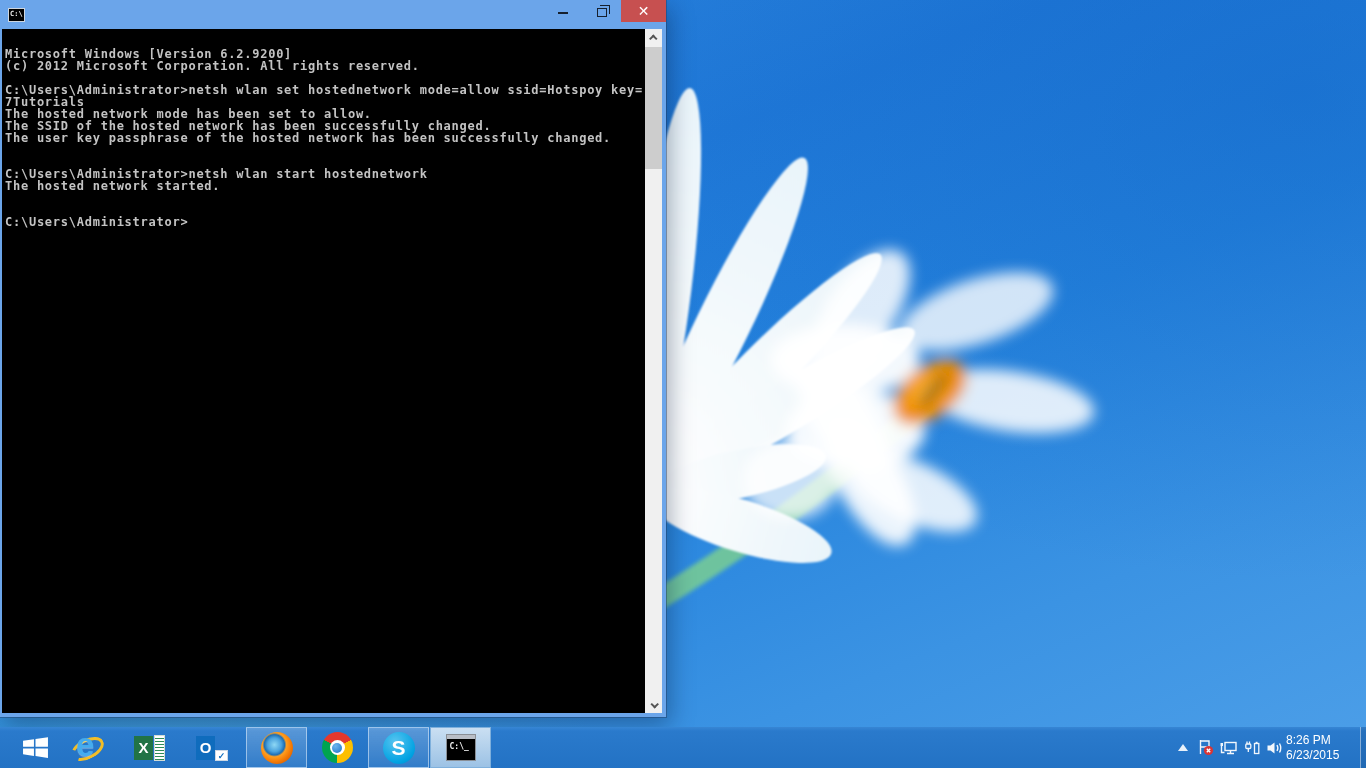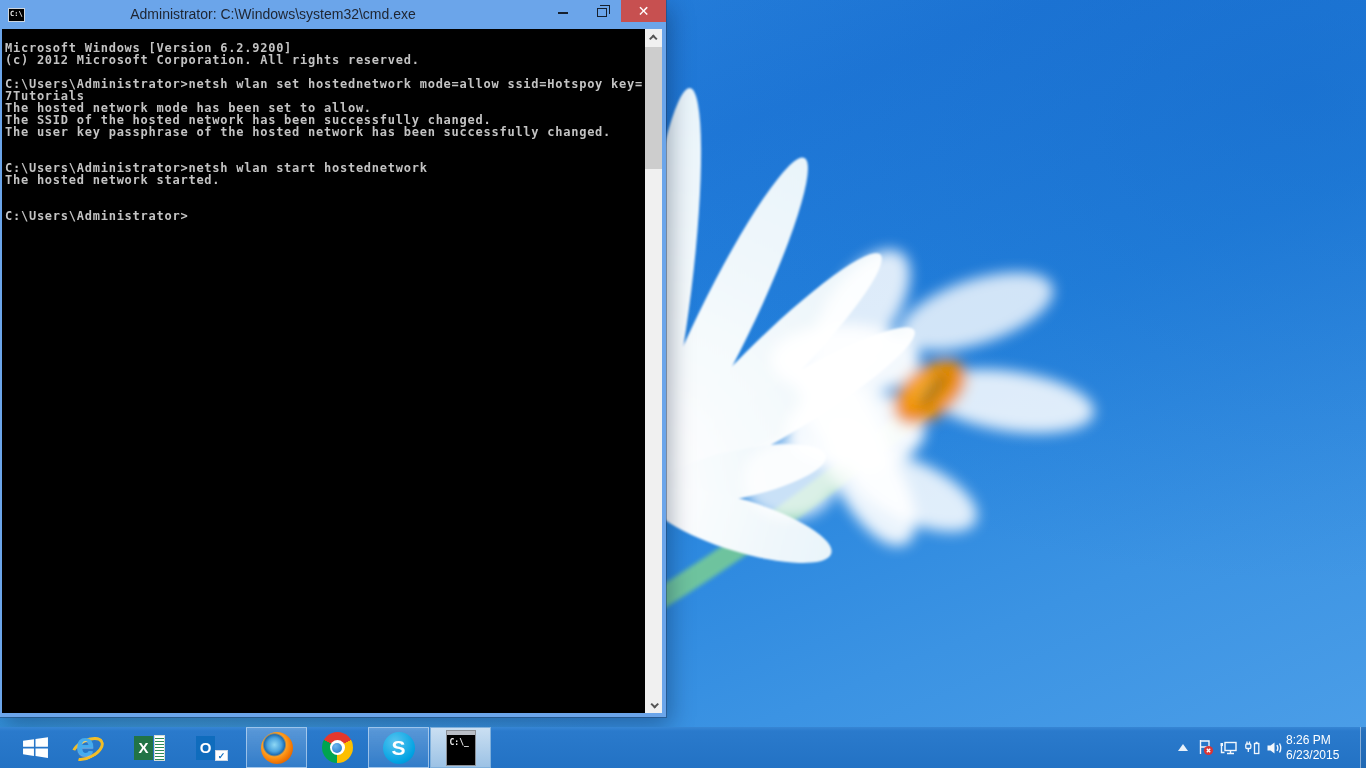--- a/index.html
+++ b/index.html
@@ -44,21 +44,21 @@
              border:1px solid #16202e; border-bottom:none; border-left:none; }
   .win-btn.close { width:45px; background:#c75050; color:#fff; font-size:14px; }
 
   .console {
     position:absolute; left:2px; top:29px; width:643px; height:684px;
     background:#000; overflow:hidden;
   }
   .console pre {
     font-family:"DejaVu Sans Mono","Liberation Mono",monospace;
     font-size:12px; line-height:12px; font-weight:700; letter-spacing:.75px;
-    color:#c3c3c3; padding:13px 0 0 3px; white-space:pre;
+    color:#c3c3c3; padding:19px 0 0 3px; white-space:pre;
   }
 
   
   .scrollbar { position:absolute; top:29px; right:4px; width:17px; height:684px; background:#f0f0f0; }
   .scroll-arrow { position:absolute; left:0; width:17px; height:17px; background:#f0f0f0;
                   display:flex; align-items:center; justify-content:center; }
   .scroll-arrow.up { top:0; } .scroll-arrow.down { bottom:0; }
   .chev { width:6px; height:6px; border-left:2px solid #555; border-top:2px solid #555; }
   .chev.up { transform:rotate(45deg) translateY(1px); }
   .chev.down { transform:rotate(-135deg) translateY(1px); }
@@ -99,21 +99,21 @@
     background:radial-gradient(circle at 42% 40%, #8ed8f5 0%, #4aa2dd 26%, #1e6fb5 38%, #ff9e20 45%, #f57d06 62%, #d85f03 80%, #a94803 100%); }
   .chrome-icon { position:relative; width:31px; height:31px; border-radius:50%;
     background:conic-gradient(from 60deg, #fdbf00 0 120deg, #00a451 120deg 240deg, #e4382d 240deg 360deg); }
   .chrome-icon::before { content:""; position:absolute; left:8px; top:8px; width:15px; height:15px;
     border-radius:50%; background:#fff; }
   .chrome-icon::after { content:""; position:absolute; left:10.5px; top:10.5px; width:10px; height:10px;
     border-radius:50%; background:radial-gradient(circle at 35% 30%, #6fb5ee, #1a73c9); }
   .skype-icon { width:32px; height:32px; border-radius:50%; color:#fff; text-align:center;
     background:radial-gradient(circle at 38% 30%, #57c4f0, #00a2e2 70%, #0084c6);
     font:bold 21px/31px "Liberation Sans",sans-serif; }
-  .cmd-icon { position:relative; width:30px; height:36px; background:#000; border:1px solid #8a8f96; overflow:hidden;
+  .cmd-icon { position:relative; width:30px; height:27px; background:#000; border:1px solid #8a8f96; overflow:hidden;
     font:bold 8px/10px "DejaVu Sans Mono",monospace; color:#f0f0f0; text-align:left; }
   .cmd-icon::before { content:""; position:absolute; left:0; top:0; width:100%; height:4px; background:#b9bec6; }
   .cmd-icon span { position:absolute; left:3px; top:7px; letter-spacing:0; }
 
   
   .tray { margin-left:auto; display:flex; align-items:center; height:41px; }
   .tray-icon { display:flex; align-items:center; justify-content:center; width:23px; height:41px; }
   .tray-icon svg { display:block; }
   .clock { width:74px; text-align:left; color:#fff; font-size:12px; line-height:15px; padding-right:6px; }
   .show-desktop { width:6px; height:41px; border-left:1px solid rgba(255,255,255,.45);
@@ -170,21 +170,20 @@
         <ellipse cx="790" cy="480" rx="48" ry="40" opacity=".75"></ellipse>
       </g>
       <ellipse cx="930" cy="392" rx="42" ry="25" fill="url(#orangeG)" transform="rotate(-38 930 392)"></ellipse>
       <ellipse cx="934" cy="390" rx="24" ry="6" fill="#6b4a00" opacity=".65" transform="rotate(-52 934 390)"></ellipse>
     </g>
   </svg>
 
   <div class="cmd-window">
     <div class="title-bar">
       <div class="title-app-icon">C:\.</div>
-      <div class="title-text">Administrator: C:\Windows\system32\cmd.exe</div>
       <div class="win-controls">
         <div class="win-btn minimize">
             <span></span>
           </div>
         <div class="win-btn">
           <span class="restore-glyph"></span>
         </div>
         <div class="win-btn close">✕</div>
       </div>
     </div>

